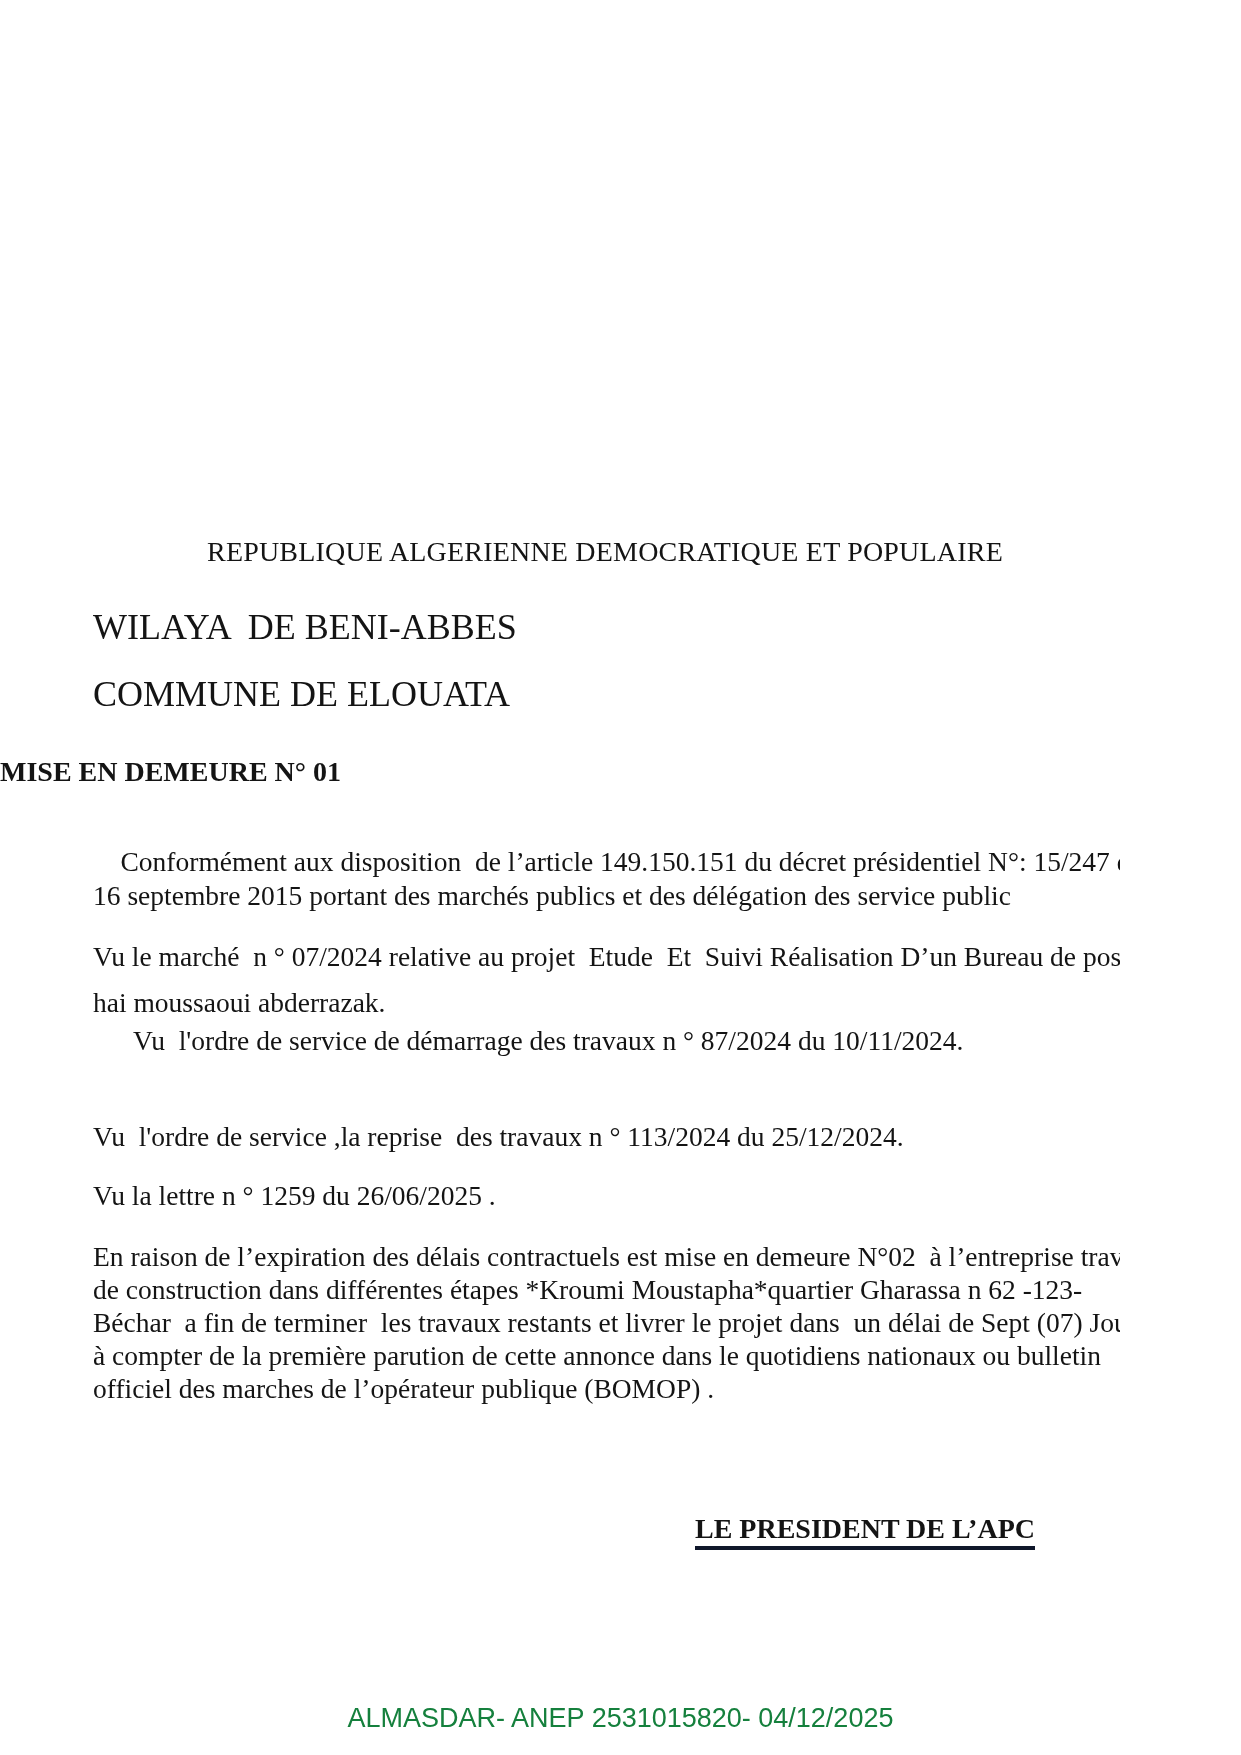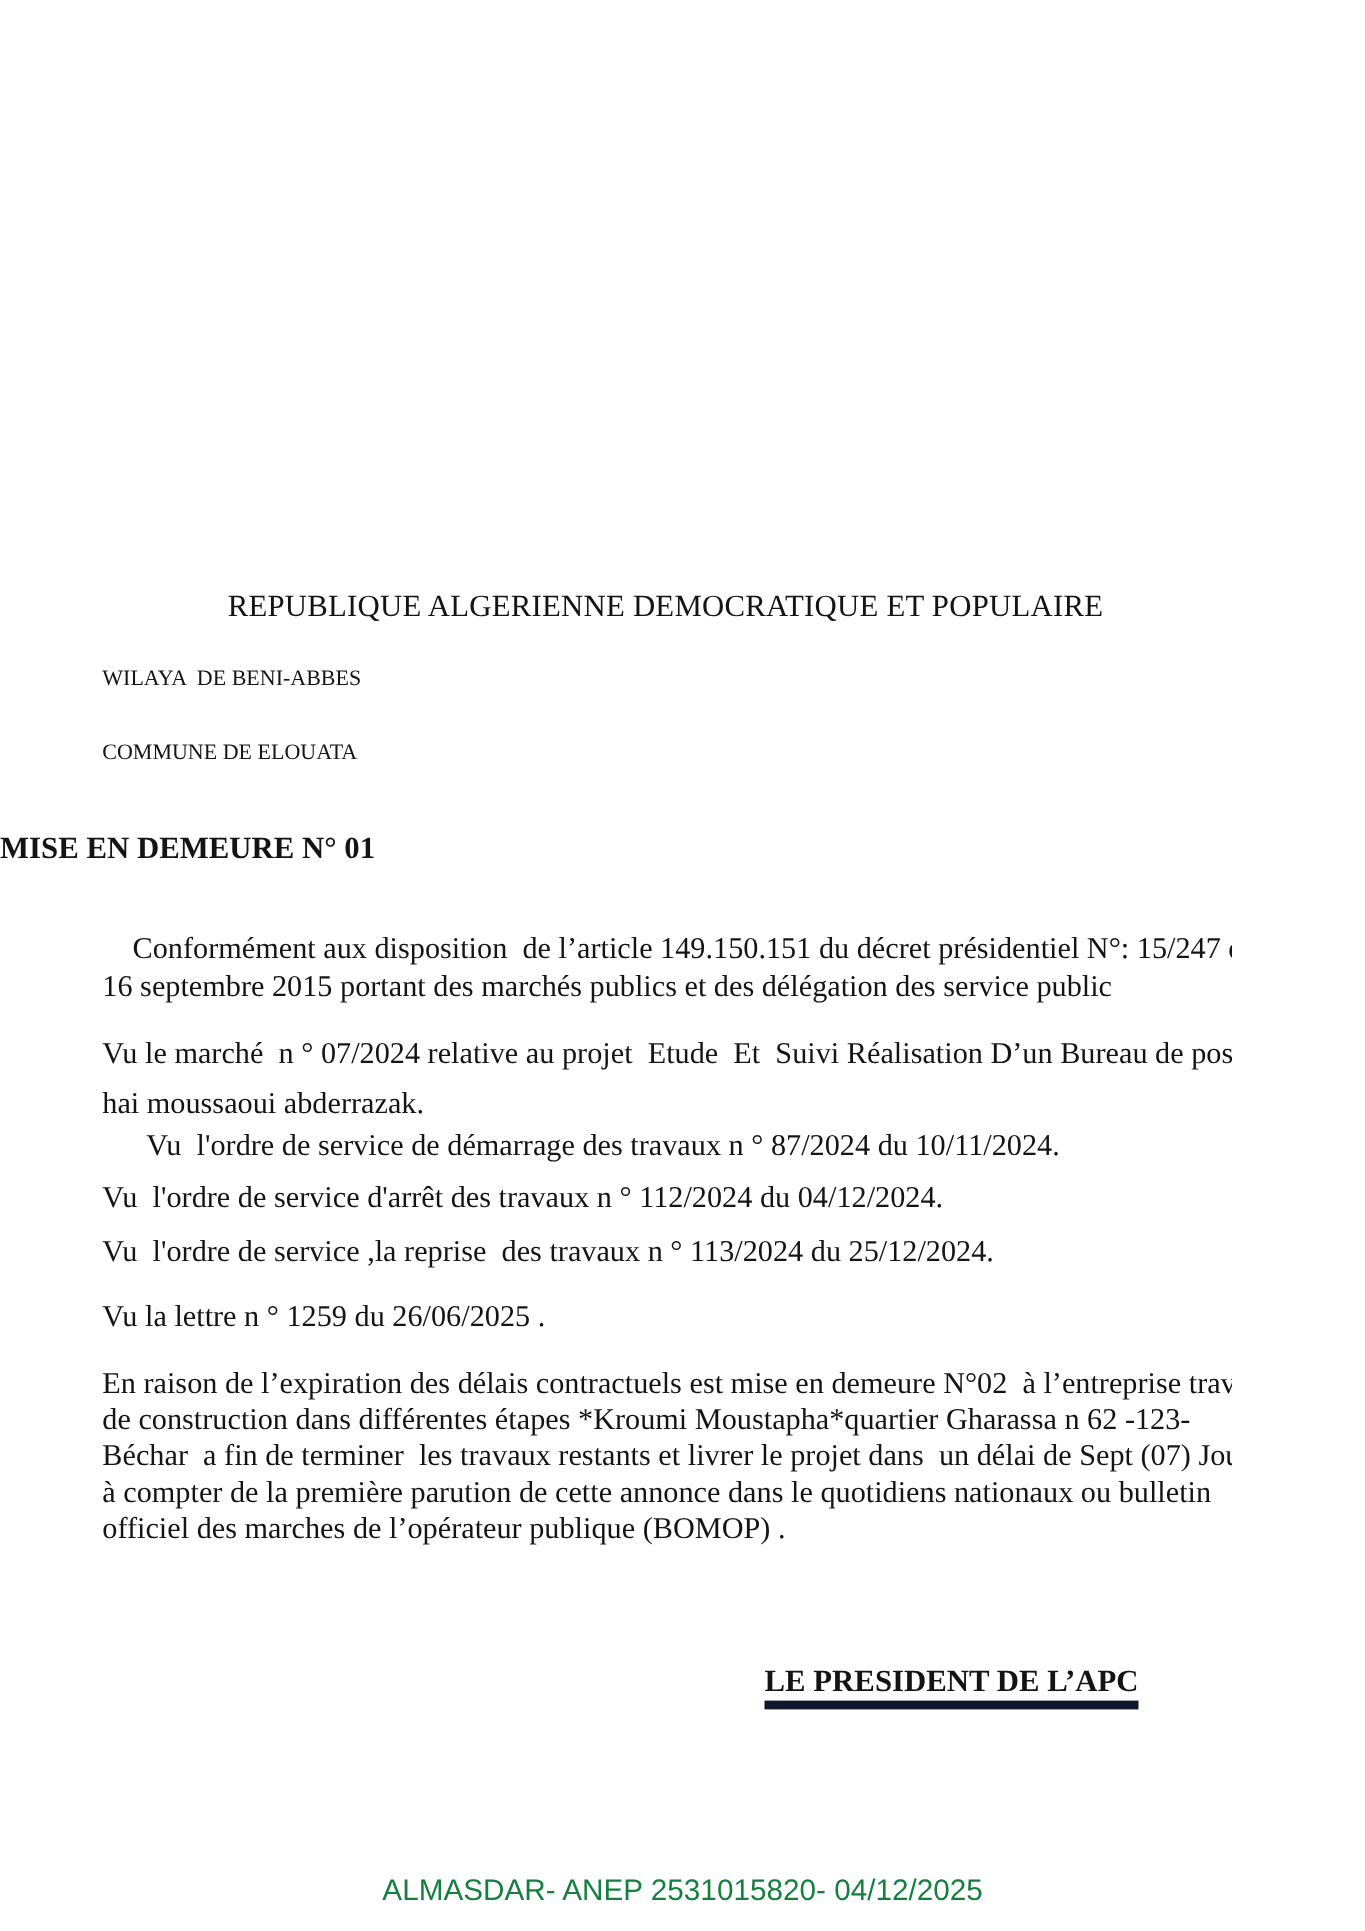--- a/index.html
+++ b/index.html
@@ -28,21 +28,21 @@
     width: 1210px;
     text-align: center;
   }
   .republic-line {
     top: 536px;
     font-size: 28px;
     letter-spacing: 0.2px;
   }
   .admin-line {
     left: 93px;
-    font-size: 20px;
+    font-size: 36px;
   }
   .admin-wilaya  { top: 606px; }
   .admin-daira   { top: 641px; }
   .admin-commune { top: 673px; }
   .doc-title {
     top: 756px;
     left: 0;
     width: 1241px;
     text-align: left;
     font-weight: bold;
@@ -62,21 +62,21 @@
   .par-notice   { top: 1212px; }
   .par-warning  { top: 1393px; }
   .signature-line {
     top: 1513px;
     left: 695px;
     font-weight: bold;
     font-size: 28px;
   }
   .signature-line .underlined {
     display: inline-block;
-    border-bottom: 8px solid #0f172a;
+    border-bottom: 4px solid #0f172a;
     padding-bottom: 1px;
   }
   .footer-line {
     top: 1703px;
     left: 0;
     width: 1241px;
     text-align: center;
     font-family: "Liberation Sans", "DejaVu Sans", sans-serif;
     font-size: 27px;
     color: #15803d;
@@ -95,21 +95,20 @@
   <div class="abs admin-line admin-commune">COMMUNE DE ELOUATA</div>
 
   <div class="abs doc-title">MISE EN DEMEURE N° 01</div>
 
   <p class="abs body-par par-intro">    Conformément aux disposition  de l’article 149.150.151 du décret présidentiel N°: 15/247 du 16 septembre 2015 portant des marchés publics et des délégation des service public</p>
 
   <p class="abs body-par par-marche">Vu le marché  n ° 07/2024 relative au projet  Etude  Et  Suivi Réalisation D’un Bureau de poste à hai moussaoui abderrazak.</p>
 
   <p class="abs body-par par-vu1">Vu  l'ordre de service de démarrage des travaux n ° 87/2024 du 10/11/2024.</p>
 
-  <p class="abs body-par par-vu2">Vu  l'ordre de service d'arrêt des travaux n ° 112/2024 du 04/12/2024.</p>
 
   <p class="abs body-par par-vu3">Vu  l'ordre de service ,la reprise  des travaux n ° 113/2024 du 25/12/2024.</p>
 
   <p class="abs body-par par-vu4">Vu la lettre n ° 1259 du 26/06/2025 .</p>
 
   <p class="abs body-par par-notice">En raison de l’expiration des délais contractuels est mise en demeure N°02  à l’entreprise travaux de construction dans différentes étapes *Kroumi Moustapha*quartier Gharassa n 62 -123- Béchar  a fin de terminer  les travaux restants et livrer le projet dans  un délai de Sept (07) Jours à compter de la première parution de cette annonce dans le quotidiens nationaux ou bulletin officiel des marches de l’opérateur publique (BOMOP) .</p>
 
 
   <div class="abs signature-line"><span class="underlined">LE PRESIDENT DE L’APC</span></div>
 

